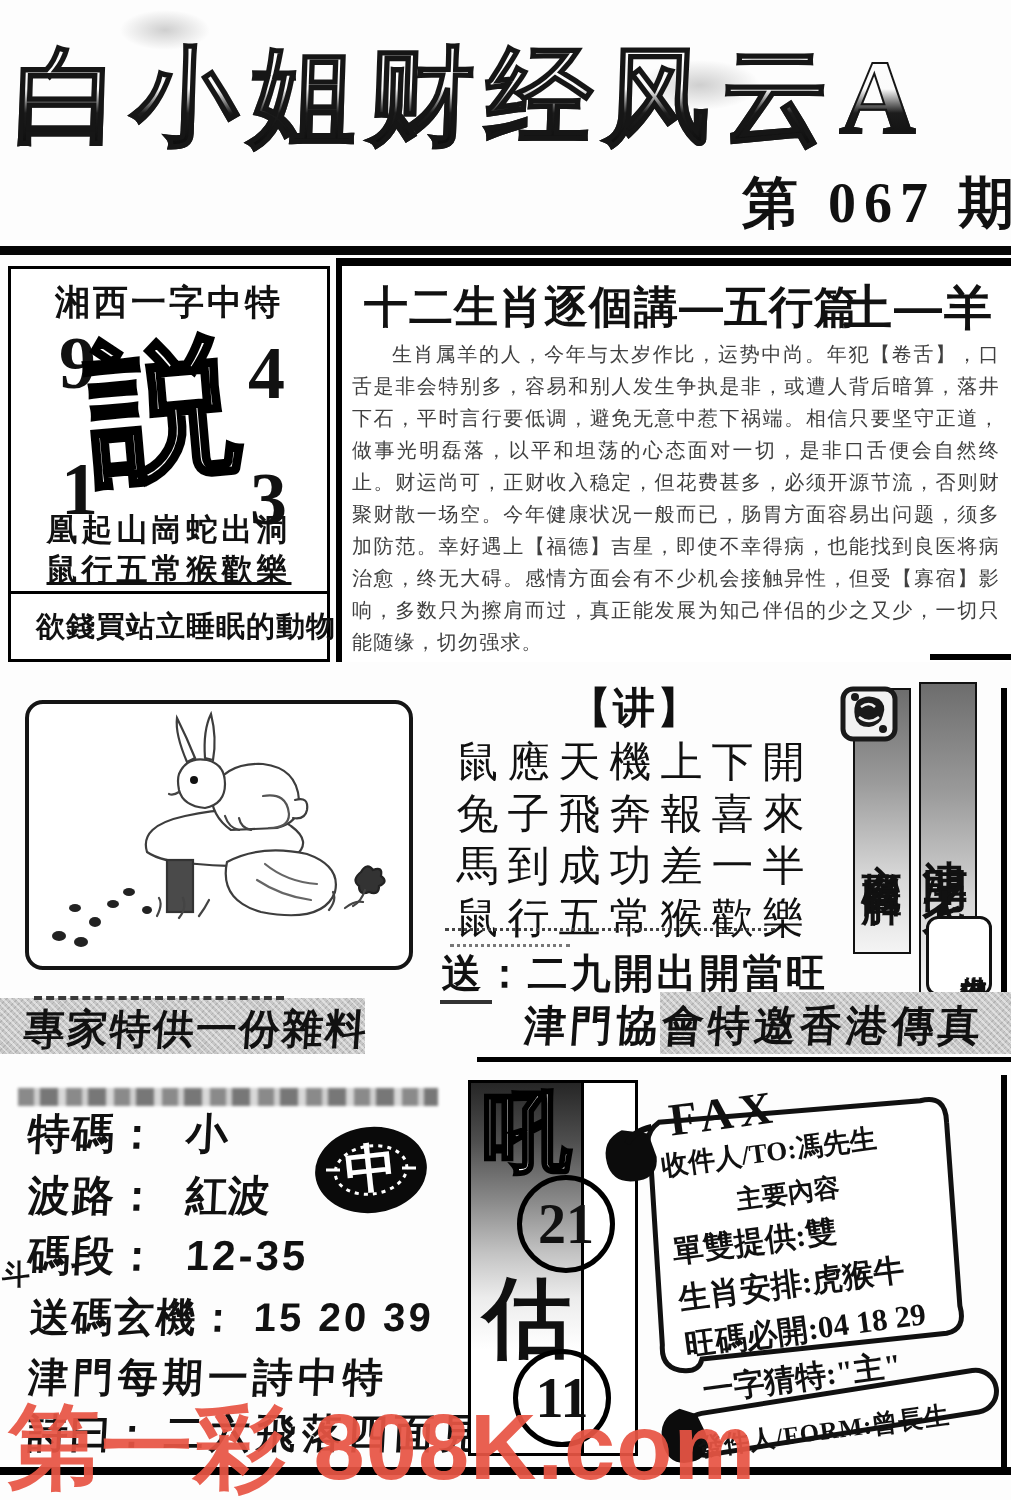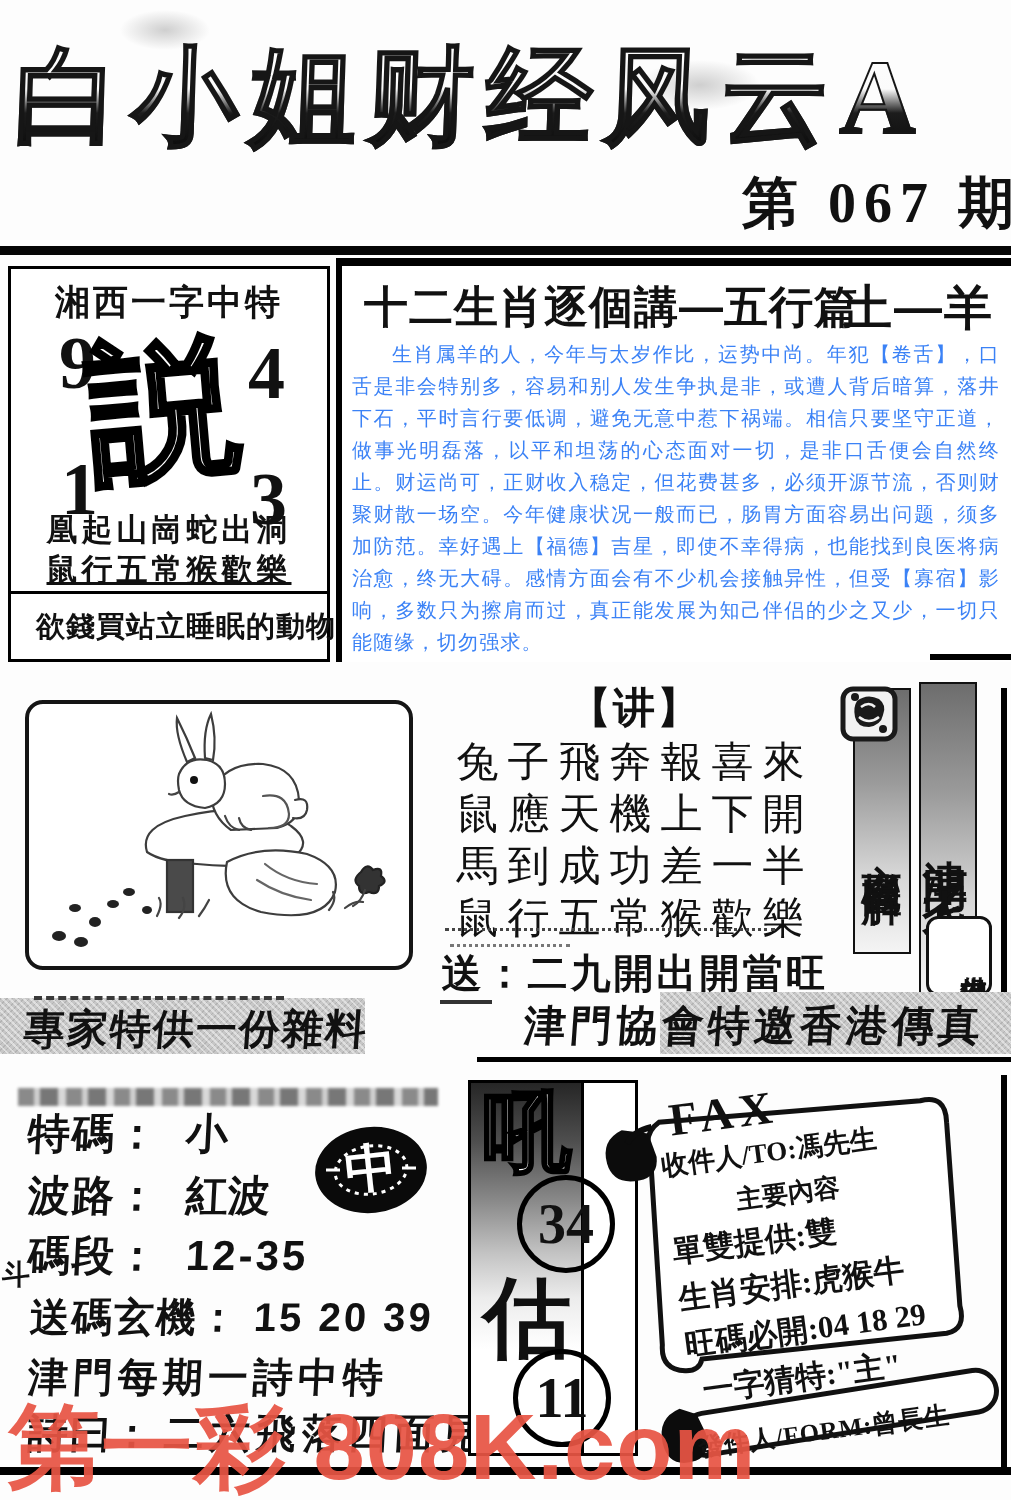--- a/index.html
+++ b/index.html
@@ -32,21 +32,21 @@
   .lb-div{left:0;top:322px;width:100%;height:3px;background:#000;}
   .lb-riddle{left:17px;top:338px;width:100%;text-align:center;font-size:29px;font-weight:bold;letter-spacing:1px;}
 
   
   .zodiac{left:336px;top:258px;width:675px;height:404px;background:#fff;}
   .z-topbar{left:0;top:0;width:675px;height:8px;background:#000;}
   .z-leftbar{left:0;top:0;width:6px;height:404px;background:#000;}
   .z-heading{left:28px;top:20px;font-size:44px;font-weight:bold;font-family:"Liberation Sans",sans-serif;letter-spacing:1px;}
   .z-tag{left:508px;top:18px;font-size:48px;font-weight:bold;font-family:"Liberation Sans",sans-serif;letter-spacing:2px;}
   .z-body{left:16px;top:80px;width:648px;font-size:20px;line-height:32px;letter-spacing:1.2px;
-    text-align:justify;text-indent:2em;color:#3b82f6;}
+    text-align:justify;text-indent:2em;color:#404040;}
   .z-botbar{left:594px;top:396px;width:81px;height:6px;background:#000;}
 
   
   .rabbit-box{left:25px;top:700px;width:380px;height:262px;border:4px solid #151515;border-radius:18px;background:#fff;}
 
   
   .speak{left:425px;top:680px;width:420px;text-align:center;}
   .speak-title{font-size:42px;font-weight:bold;letter-spacing:2px;}
   .speak-line{font-size:42px;letter-spacing:9px;line-height:52px;font-weight:500;white-space:nowrap;}
   .dotted1{left:445px;top:928px;width:330px;height:0;border-top:3px dotted #444;}
@@ -186,22 +186,22 @@
         <ellipse cx="100" cy="188" rx="6" ry="4"></ellipse>
         <ellipse cx="118," :cy="206" rx="0" ry="0"></ellipse>
         <ellipse cx="118" cy="206" rx="5" ry="4"></ellipse>
       </g>
     </g>
   </svg>
 </div>
 
 <div class="abs speak">
   <div class="speak-title">【讲】</div>
+  <div class="speak-line">鼠應天機上下開</div>
   <div class="speak-line">兔子飛奔報喜來</div>
-  <div class="speak-line">鼠應天機上下開</div>
   <div class="speak-line">馬到成功差一半</div>
   <div class="speak-line">鼠行五常猴歡樂</div>
 </div>
 <div class="abs dotted1"></div>
 <div class="abs dotted2"></div>
 <div class="abs gift-line">送：二九開出開當旺</div>
 
 <div class="abs strip strip-mystery">玄機圖解</div>
 <div class="abs seal">
   <svg width="60" height="58" viewBox="0 0 60 58">
@@ -251,21 +251,21 @@
     <text x="59" y="62" text-anchor="middle" font-size="52" font-weight="bold" fill="#fff" font-family="Liberation Serif, serif" transform="rotate(-6 59 46)">中</text>
     <path d="M14,46 h14 M90,44 h14" stroke="#fff" stroke-width="3"></path>
   </svg>
 </div>
 
 <div class="abs column-box">
   <div class="abs column-grad"></div>
   <div class="abs column-vline"></div>
   <div class="abs col-char-top">吼</div>
   <div class="abs col-circle circle-26">
-      <span>34</span>
+      <span>21</span>
     </div>
   <div class="abs col-char-bottom">估</div>
   <div class="abs col-circle circle-11">
       <span>11</span>
     </div>
 </div>
 
 <div class="abs fax-right-line"></div>
 <div class="abs scroll-svg">
   <svg width="410" height="390" viewBox="0 0 410 390">

